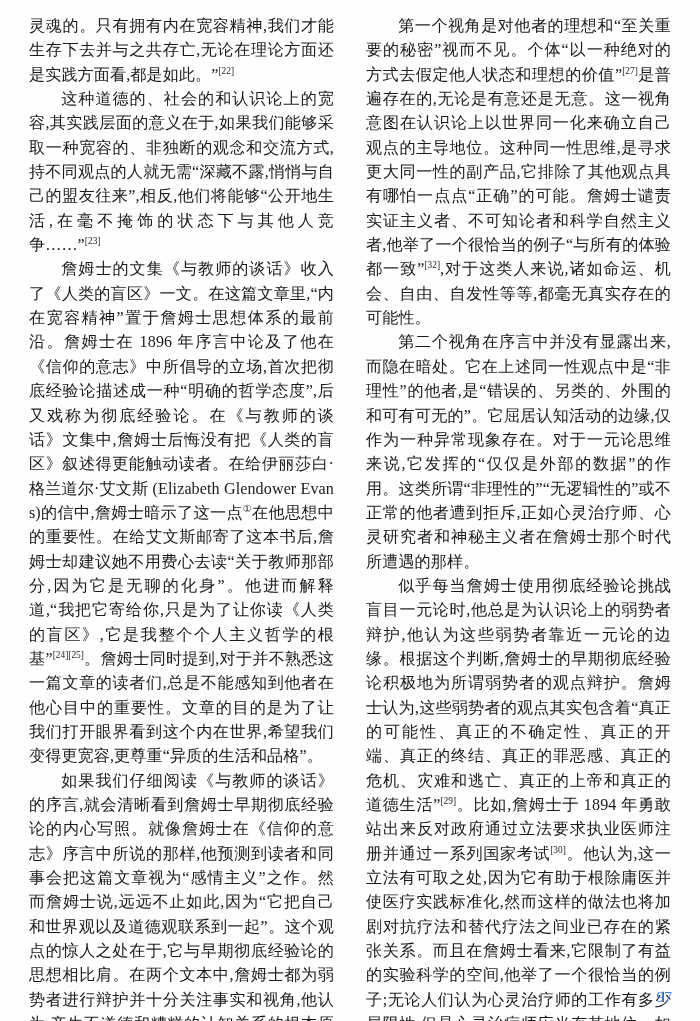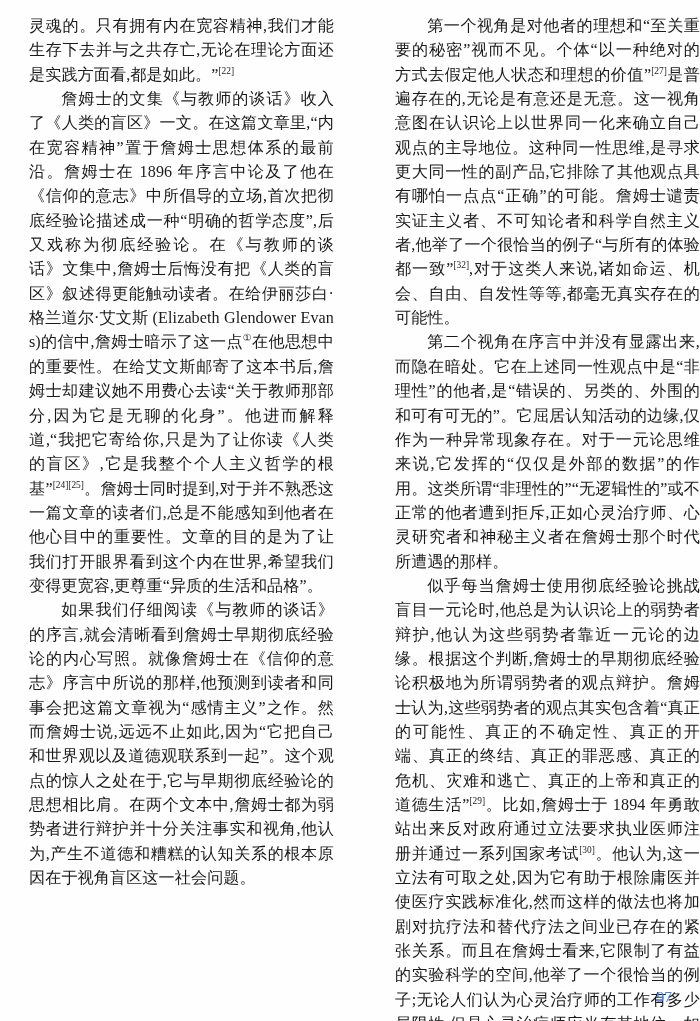--- a/index.html
+++ b/index.html
@@ -21,21 +21,20 @@
   }
   .columns {
     position: absolute;
     top: 14px;
     left: 0;
     width: 700px;
     height: 930px;
     display: flex;
     flex-direction: row;
     align-items: flex-start;
-    justify-content: space-between;
   }
   .column {
     width: 305px;
     box-sizing: border-box;
   }
   .column.left {
     margin-left: 29px;
     margin-right: 32px;
   }
   .column.right {
@@ -113,20 +112,21 @@
 <body>
 
 <div id="page">
 
   <div class="columns">
 
     <div class="column left">
 
       <p class="para cont"><span>灵魂的。只有拥有内在宽容精神,我们才能生存下去并与之共存亡,无论在理论方面还是实践方面看,都是如此。”</span><sup class="ref">[22]</sup></p>
 
+      <p class="para"><span>这种道德的、社会的和认识论上的宽容,其实践层面的意义在于,如果我们能够采取一种宽容的、非独断的观念和交流方式,持不同观点的人就无需“深藏不露,悄悄与自己的盟友往来”,相反,他们将能够“公开地生活,在毫不掩饰的状态下与其他人竞争……”</span><sup class="ref">[23]</sup></p>
 
       <p class="para"><span>詹姆士的文集《与教师的谈话》收入了《人类的盲区》一文。在这篇文章里,“内在宽容精神”置于詹姆士思想体系的最前沿。詹姆士在 1896 年序言中论及了他在《信仰的意志》中所倡导的立场,首次把彻底经验论描述成一种“明确的哲学态度”,后又戏称为彻底经验论。在《与教师的谈话》文集中,詹姆士后悔没有把《人类的盲区》叙述得更能触动读者。在给伊丽莎白·格兰道尔·艾文斯 (Elizabeth Glendower Evans)的信中,詹姆士暗示了这一点</span><sup class="fnmark">①</sup><span>在他思想中的重要性。在给艾文斯邮寄了这本书后,詹姆士却建议她不用费心去读“关于教师那部分,因为它是无聊的化身”。他进而解释道,“我把它寄给你,只是为了让你读《人类的盲区》,它是我整个个人主义哲学的根基”</span><sup class="ref">[24][25]</sup><span>。詹姆士同时提到,对于并不熟悉这一篇文章的读者们,总是不能感知到他者在他心目中的重要性。文章的目的是为了让我们打开眼界看到这个内在世界,希望我们变得更宽容,更尊重“异质的生活和品格”。</span></p>
 
       <p class="para"><span>如果我们仔细阅读《与教师的谈话》的序言,就会清晰看到詹姆士早期彻底经验论的内心写照。就像詹姆士在《信仰的意志》序言中所说的那样,他预测到读者和同事会把这篇文章视为“感情主义”之作。然而詹姆士说,远远不止如此,因为“它把自己和世界观以及道德观联系到一起”。这个观点的惊人之处在于,它与早期彻底经验论的思想相比肩。在两个文本中,詹姆士都为弱势者进行辩护并十分关注事实和视角,他认为,产生不道德和糟糕的认知关系的根本原因在于视角盲区这一社会问题。</span></p>
 
     </div>
 
     <div class="column right">
 
 

